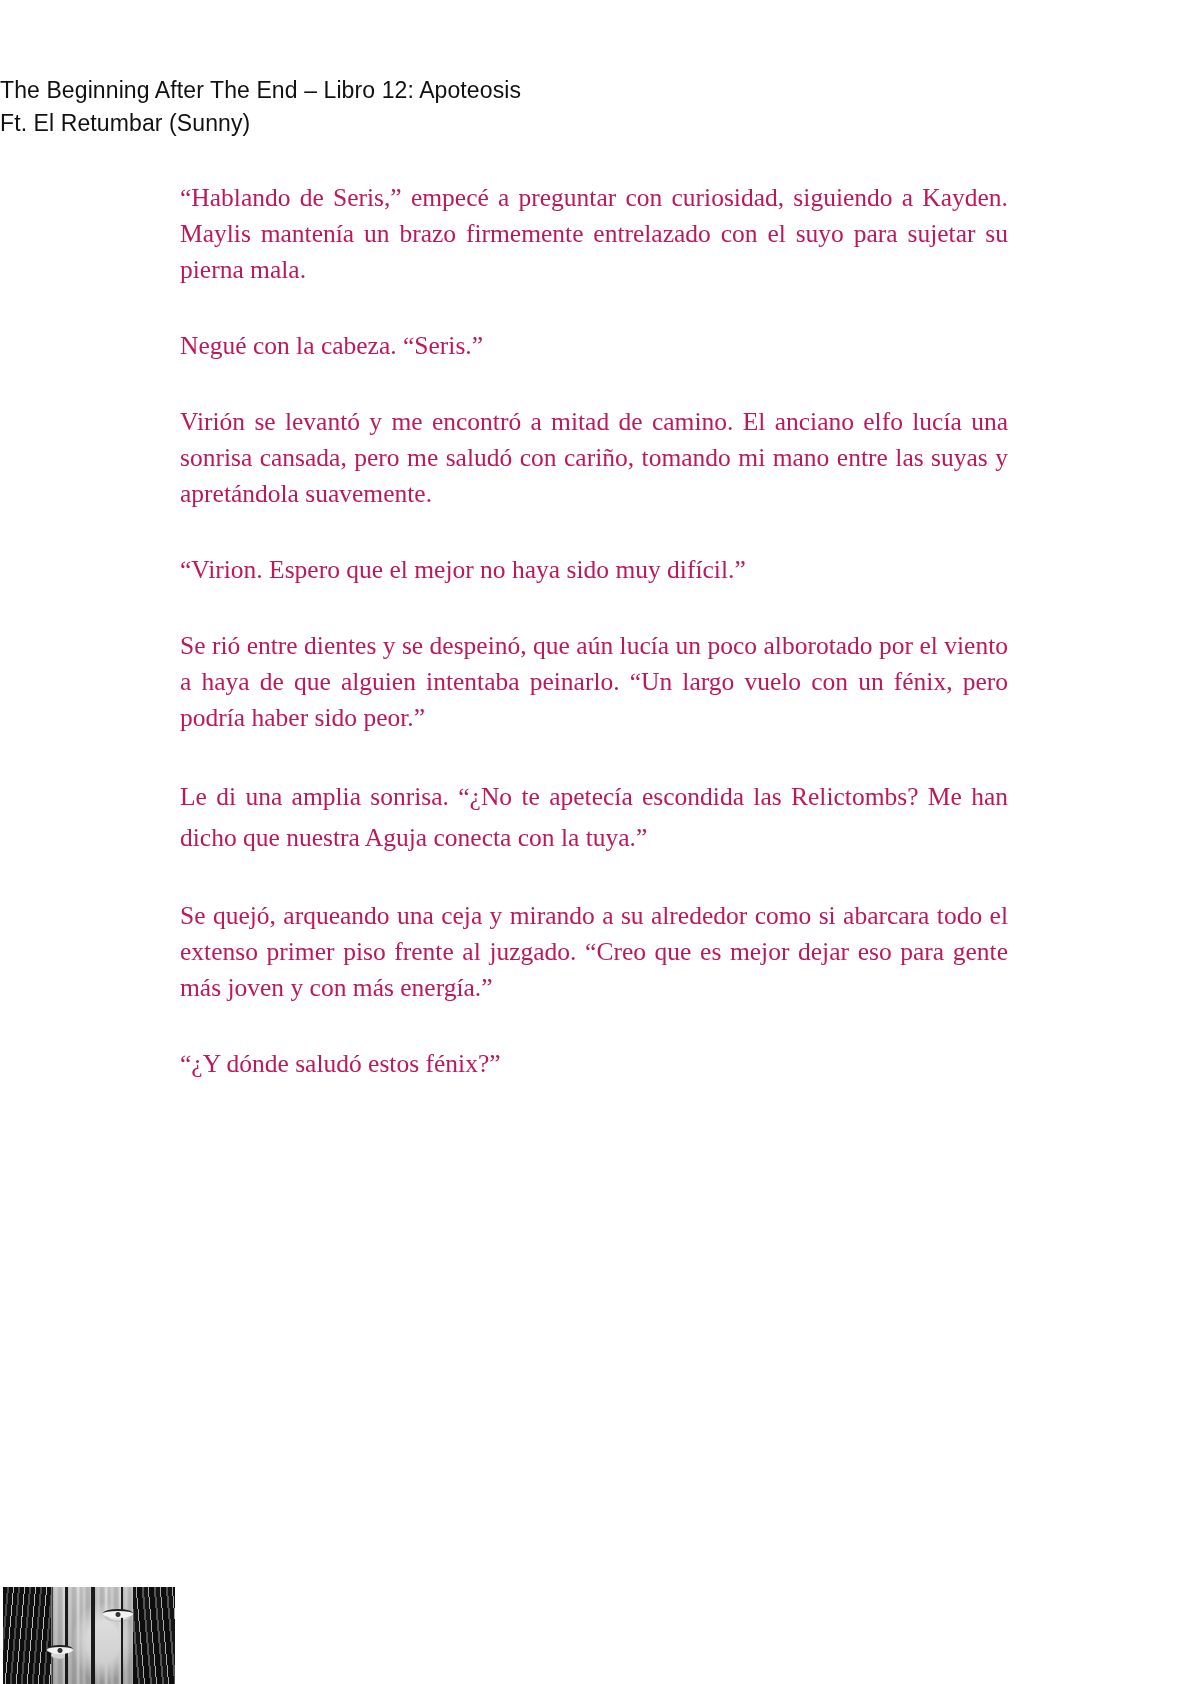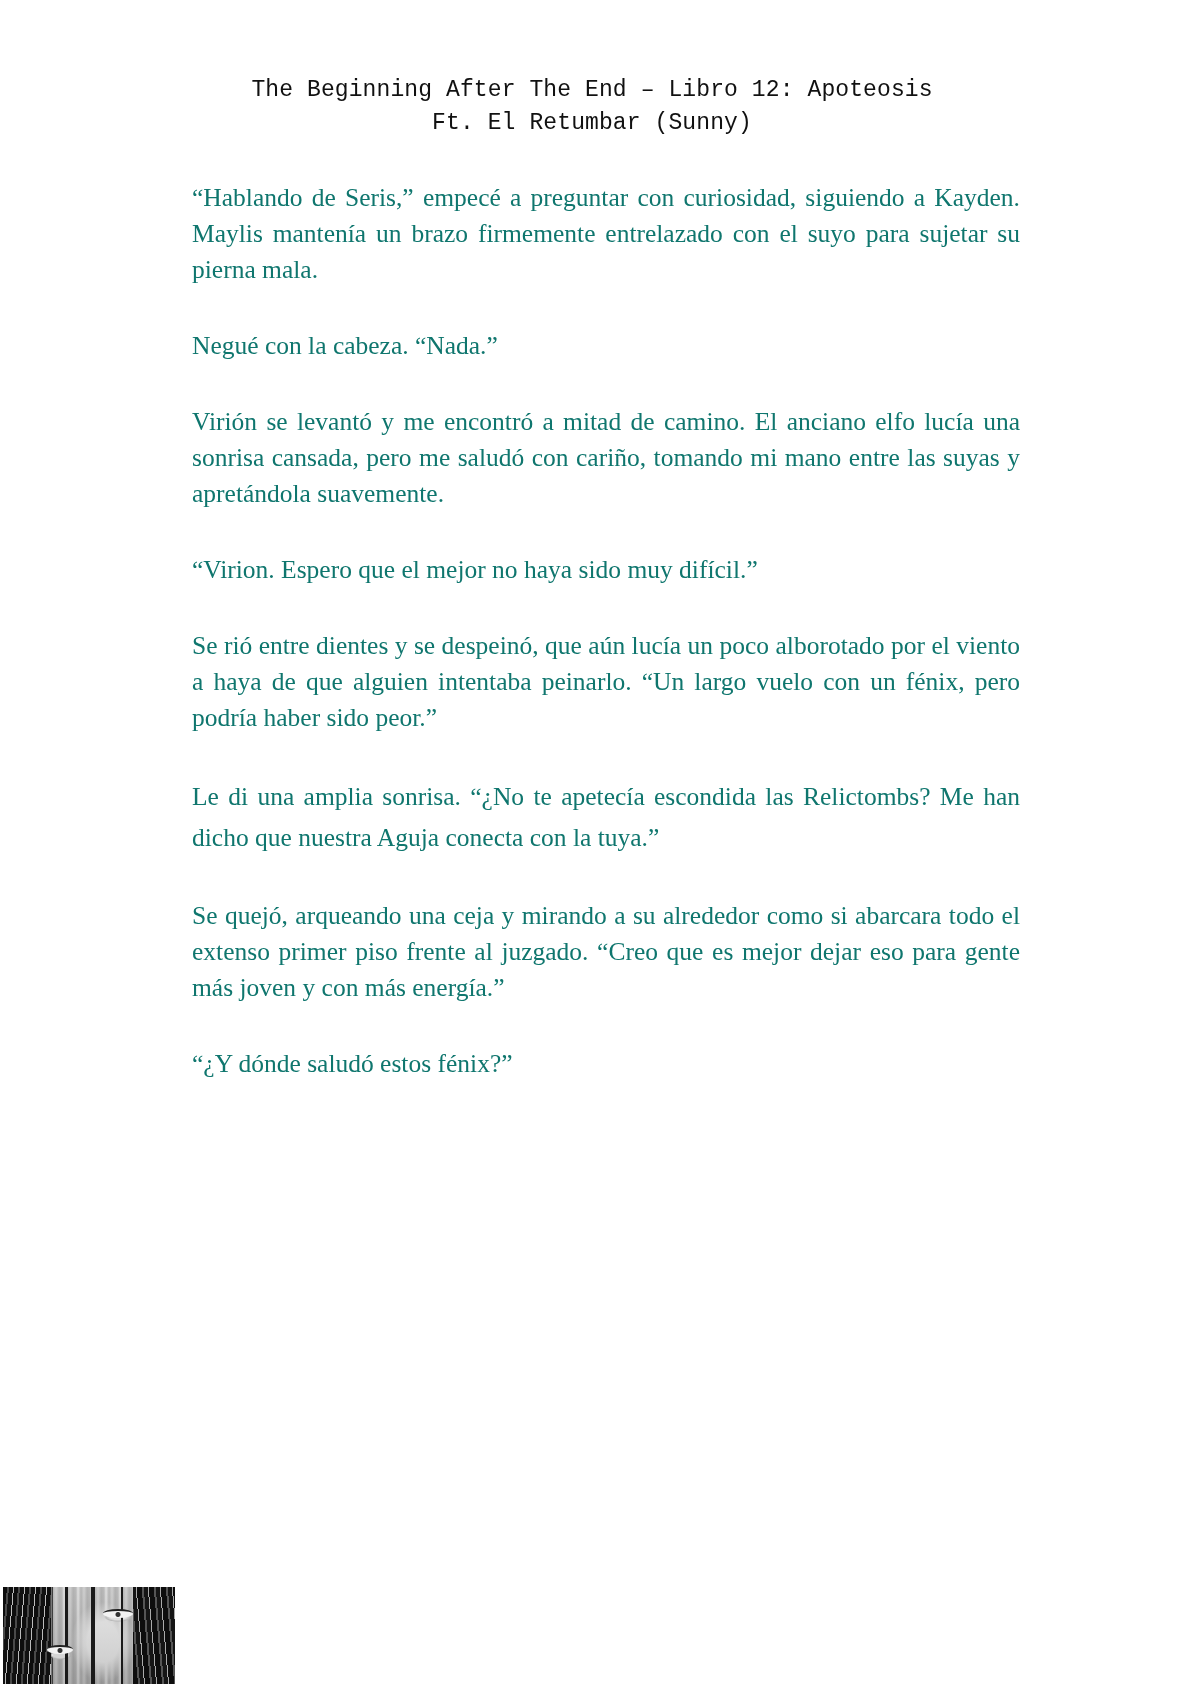--- a/index.html
+++ b/index.html
@@ -1,31 +1,29 @@
 <!DOCTYPE html>
 <html><head>
   <meta charset="utf-8">
   <style>
     html, body { margin: 0; padding: 0; background: #ffffff; }
     body { width: 1192px; height: 1684px; position: relative; overflow: hidden; }
     .page { position: absolute; inset: 0; background: #ffffff; }
     .header {
       position: absolute; left: 0; right: 8px; top: 74px;
-      text-align: center;
-      font-family: Liberation Mono, monospace;
+      font-family: Liberation Sans, sans-serif;
       font-size: 23px; line-height: 33px; color: #111;
       letter-spacing: 0.1px;
     }
     .header div { white-space: nowrap; }
     .body-text {
       position: absolute; left: 180px; width: 828px; top: 180px;
       font-family: "Liberation Serif", "DejaVu Serif", serif;
-      font-size: 25.5px; line-height: 36px; color: #0f766e;
+      font-size: 25.5px; line-height: 36px; color: #be185d;
       text-align: justify;
-      margin-left: 12px;
     }
     .body-text p { margin: 0 0 40px 0; text-align: justify; }
     .body-text p.wide-lines { line-height: 41px; }
     .corner-image {
       position: absolute; left: 3px; top: 1587px; width: 172px; height: 97px;
       background:
         radial-gradient(ellipse 18px 7px at 57px 68px, #f4f4f4 40%, #555 60%, transparent 70%),
         radial-gradient(ellipse 20px 7px at 115px 30px, #f4f4f4 40%, #555 60%, transparent 70%),
         radial-gradient(ellipse 40px 50px at 100px 55px, #e6e6e6 40%, transparent 80%),
         repeating-linear-gradient(90deg, #111 0px, #333 3px, #cfcfcf 5px, #222 8px, #888 11px, #1a1a1a 14px),
@@ -59,21 +57,21 @@
 
 <div class="page">
 
   <div class="header">
     <div>The Beginning After The End – Libro 12: Apoteosis</div>
     <div>Ft. El Retumbar (Sunny)</div>
   </div>
 
   <div class="body-text">
     <p>“Hablando de Seris,” empecé a preguntar con curiosidad, siguiendo a Kayden. Maylis mantenía un brazo firmemente entrelazado con el suyo para sujetar su pierna mala.</p>
-    <p>Negué con la cabeza. “Nada.”</p>
+    <p>Negué con la cabeza. “Seris.”</p>
     <p>Virión se levantó y me encontró a mitad de camino. El anciano elfo lucía una sonrisa cansada, pero me saludó con cariño, tomando mi mano entre las suyas y apretándola suavemente.</p>
     <p>“Virion. Espero que el mejor no haya sido muy difícil.”</p>
     <p>Se rió entre dientes y se despeinó, que aún lucía un poco alborotado por el viento a haya de que alguien intentaba peinarlo. “Un largo vuelo con un fénix, pero podría haber sido peor.”</p>
     <p class="wide-lines">Le di una amplia sonrisa. “¿No te apetecía escondida las Relictombs? Me han dicho que nuestra Aguja conecta con la tuya.”</p>
     <p>Se quejó, arqueando una ceja y mirando a su alrededor como si abarcara todo el extenso primer piso frente al juzgado. “Creo que es mejor dejar eso para gente más joven y con más energía.”</p>
     <p>“¿Y dónde saludó estos fénix?”</p>
   </div>
 
   <div class="corner-image">
     <div class="face"></div>

